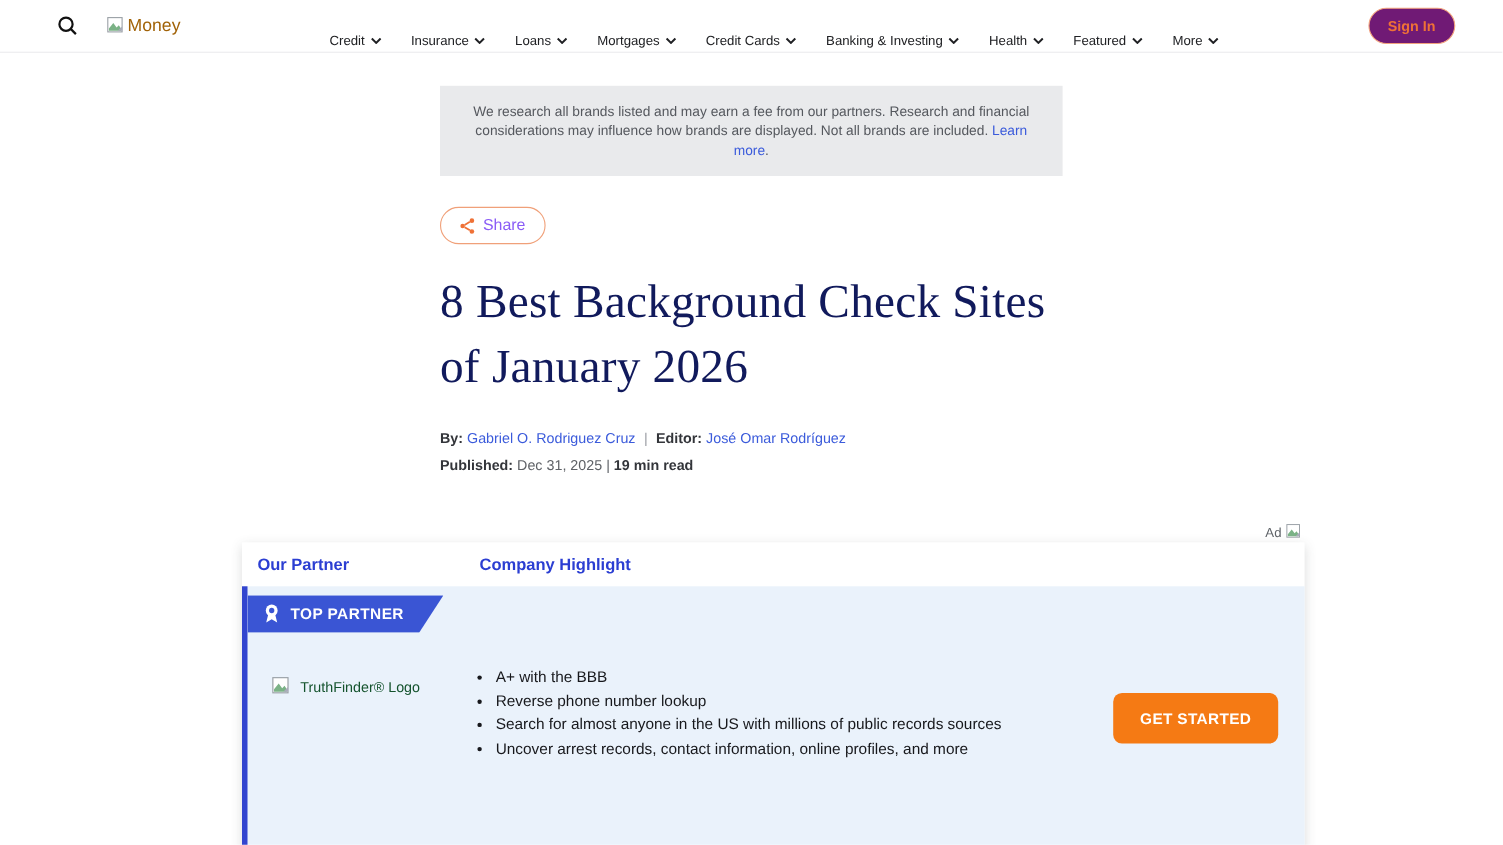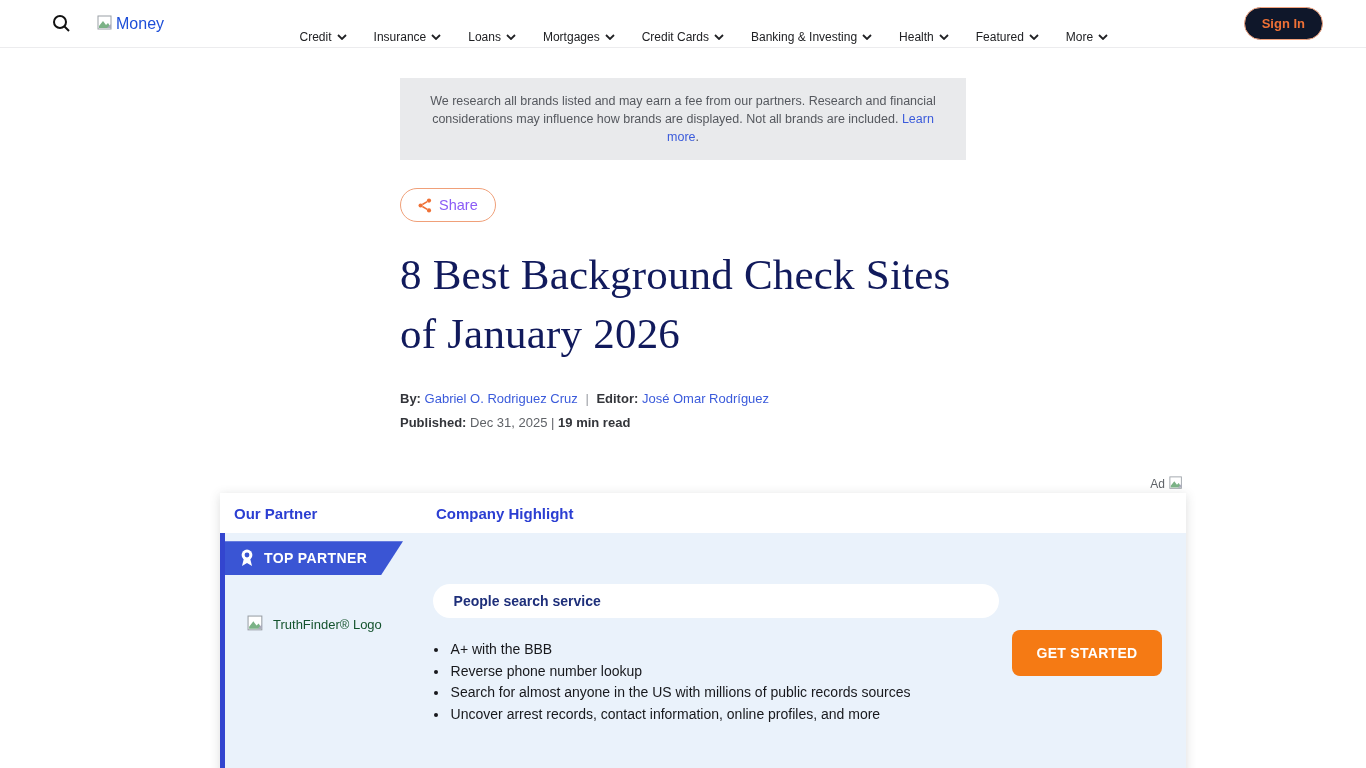--- a/index.html
+++ b/index.html
@@ -3,26 +3,26 @@
 <meta charset="utf-8">
 <style>
   * { margin: 0; padding: 0; box-sizing: border-box; }
   html, body { width: 1366px; height: 768px; overflow: hidden; background: #fff;
     font-family: "Liberation Sans", sans-serif; }
 
   
   .topbar { height: 48px; display: flex; align-items: center;
     padding: 0 43px 0 52px; border-bottom: 1px solid #ececee; background: #fff; }
   .search-btn { background: none; border: none; cursor: pointer; display: flex; align-items: center; }
-  .brand { display: flex; align-items: center; gap: 2px; margin-left: 26px; font-size: 16px; color: #1d4ed8; }
+  .brand { display: flex; align-items: center; gap: 2px; margin-left: 26px; font-size: 16px; color: #a16207; }
   .main-nav { display: flex; align-items: center; gap: 27px; margin: 0 auto; }
   .nav-item { display: flex; align-items: center; gap: 5px; text-decoration: none;
     color: #202124; font-size: 12px; font-weight: 500; cursor: pointer; margin-top: 26px; }
   .signin-btn { border: 1.5px solid #f2износ; }
-  .signin-btn { border: 1.5px solid #f2a27d; border-radius: 17px; background: #0f172a;
+  .signin-btn { border: 1.5px solid #f2a27d; border-radius: 17px; background: #701a75;
     color: #ef7136; font-size: 13px; font-weight: 700; padding: 8px 17px; cursor: pointer; }
 
   
   .col-690 { width: 566px; margin: 0 auto; }
   .col-1006 { width: 1006px; margin: 0 auto; padding-left: 40px; }
 
   
   .disclaimer { margin-top: 30px; background: #e9eaec; padding: 14px 28px;
     text-align: center; font-size: 12.5px; line-height: 1.45; color: #55585e; }
   .disclaimer a { color: #3b5bdb; text-decoration: none; cursor: pointer; }
@@ -255,21 +255,20 @@
                     <path d="M2 11 L6 6 L9 10 L11 8 L13 11 L13 13 L2 13 Z" fill="#7bb286"></path>
                     <path d="M14 9 L10 13 L14 13 Z" fill="#aab"></path>
                   </svg>
               </span>
               <span>TruthFinder® Logo</span>
             </div>
             <div class="logo-caption">Our Partner</div>
           </div>
 
           <div class="col-mid">
-            <div class="pill">People search service</div>
             <ul>
               <li>A+ with the BBB</li>
               <li>Reverse phone number lookup</li>
               <li>Search for almost anyone in the US with millions of public records sources</li>
               <li>Uncover arrest records, contact information, online profiles, and more</li>
             </ul>
           </div>
 
           <div class="col-cta">
             <button class="cta-btn">GET STARTED</button>

